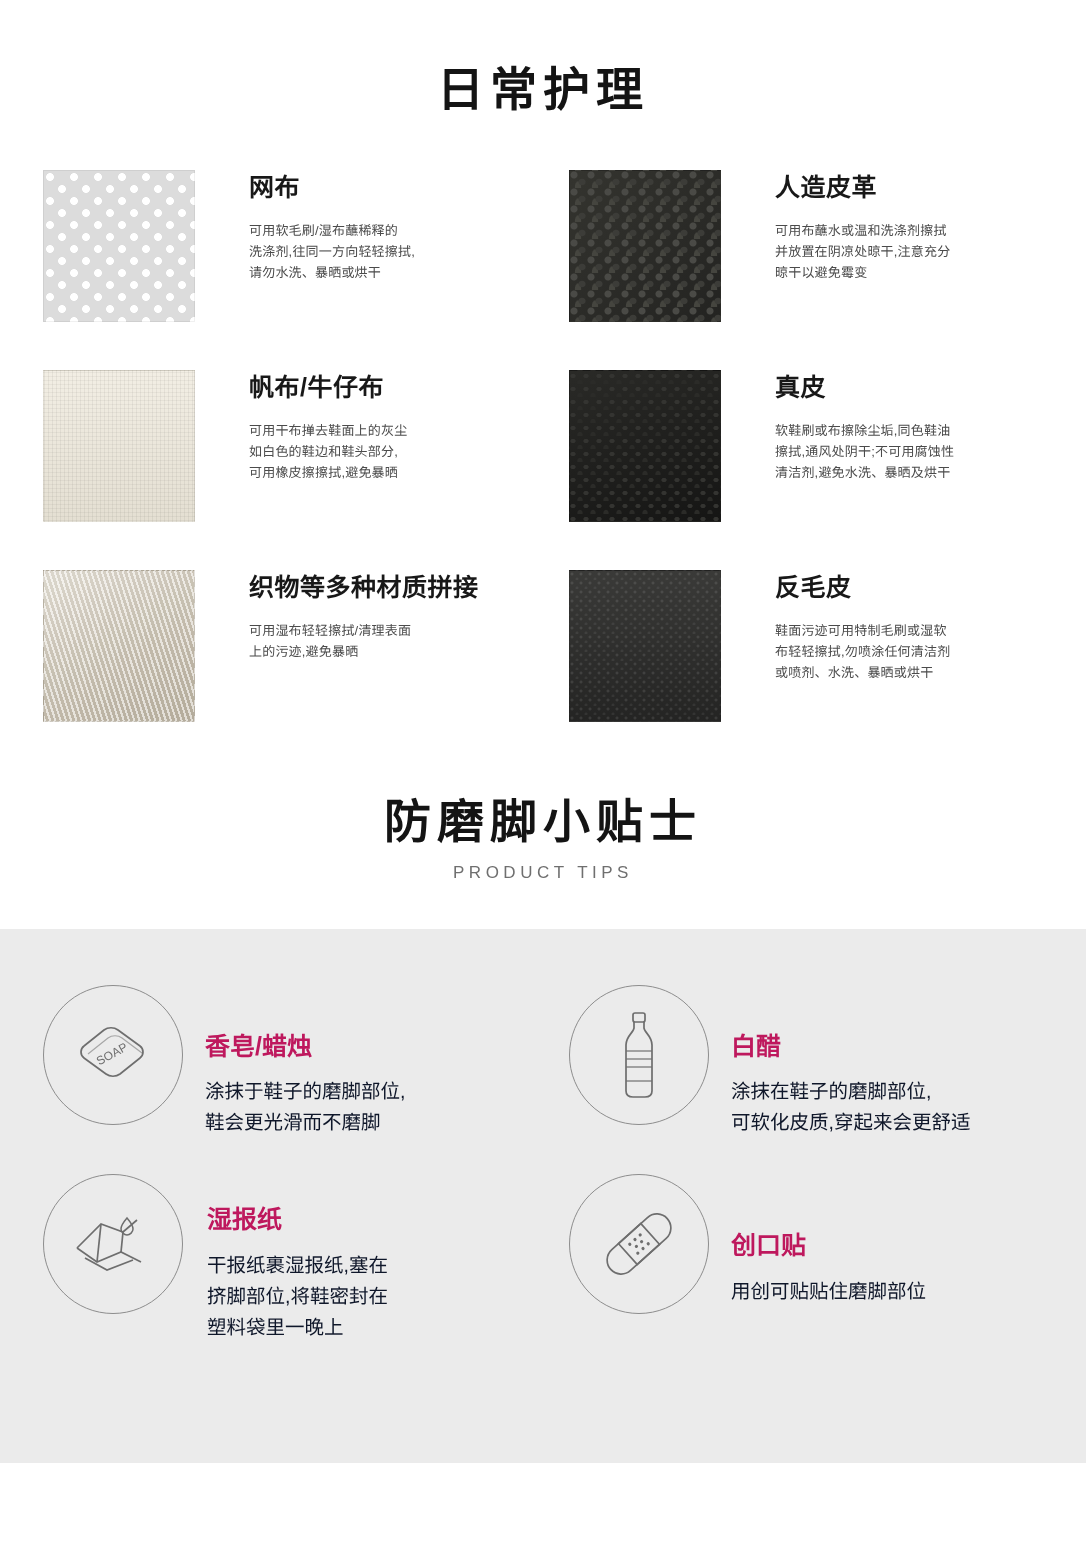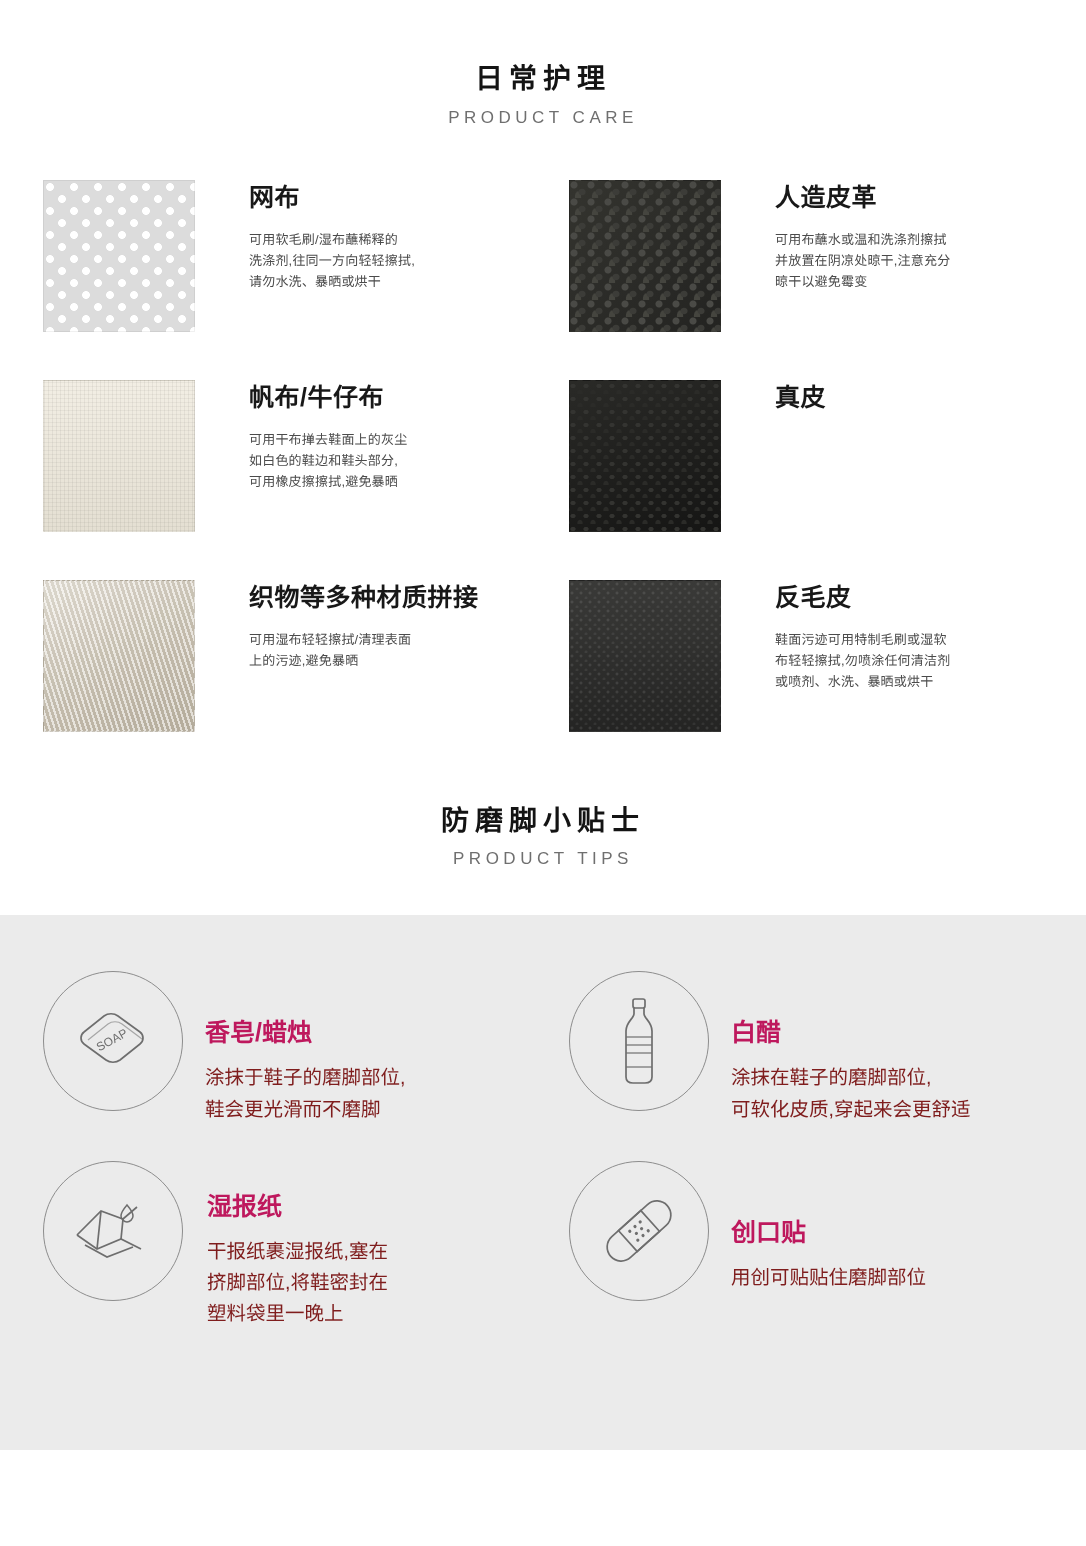--- a/index.html
+++ b/index.html
@@ -19,21 +19,21 @@
     width: 1086px;
     min-height: 1546px;
     overflow: hidden;
   }
 
   
   .section-head {
     text-align: center;
   }
   .section-head .cn {
-    font-size: 28px;
+    font-size: 47px;
     font-weight: 700;
     letter-spacing: 6px;
     color: #141414;
     line-height: 1.2;
   }
   .section-head .en {
     margin-top: 12px;
     font-size: 17px;
     letter-spacing: 4.5px;
     color: #6f6f6f;
@@ -170,36 +170,35 @@
   .tip-title {
     font-size: 25px;
     font-weight: 700;
     color: #be185d;
     line-height: 1.25;
   }
   .tip-desc {
     margin-top: 14px;
     font-size: 19.5px;
     line-height: 1.6;
-    color: #7f1d1d;
+    color: #0f172a;
     white-space: pre-line;
   }
   .tip-a .tip-text { padding-top: 46px; }
   .tip-b .tip-text { padding-top: 46px; }
   .tip-c .tip-text { padding-top: 30px; margin-left: 24px; }
   .tip-d .tip-text { padding-top: 56px; }
 </style>
 </head>
 <body>
 
 <div class="page">
 
   <div class="section-head" id="care-head">
     <div class="cn">日常护理</div>
-    <div class="en">PRODUCT CARE</div>
   </div>
 
   <div class="care-grid">
 
     <div class="care-item">
       <div class="swatch sw-mesh"></div>
       <div class="care-text">
         <div class="care-title">网布</div>
         <div class="care-desc">可用软毛刷/湿布蘸稀释的
 洗涤剂,往同一方向轻轻擦拭,
@@ -224,20 +223,23 @@
         <div class="care-desc">可用干布掸去鞋面上的灰尘
 如白色的鞋边和鞋头部分,
 可用橡皮擦擦拭,避免暴晒</div>
       </div>
     </div>
 
     <div class="care-item">
       <div class="swatch sw-leather-real"></div>
       <div class="care-text">
         <div class="care-title">真皮</div>
+        <div class="care-desc">软鞋刷或布擦除尘垢,同色鞋油
+擦拭,通风处阴干;不可用腐蚀性
+清洁剂,避免水洗、暴晒及烘干</div>
       </div>
     </div>
 
     <div class="care-item">
       <div class="swatch sw-mixed"></div>
       <div class="care-text">
         <div class="care-title">织物等多种材质拼接</div>
         <div class="care-desc">可用湿布轻轻擦拭/清理表面
 上的污迹,避免暴晒</div>
       </div>

